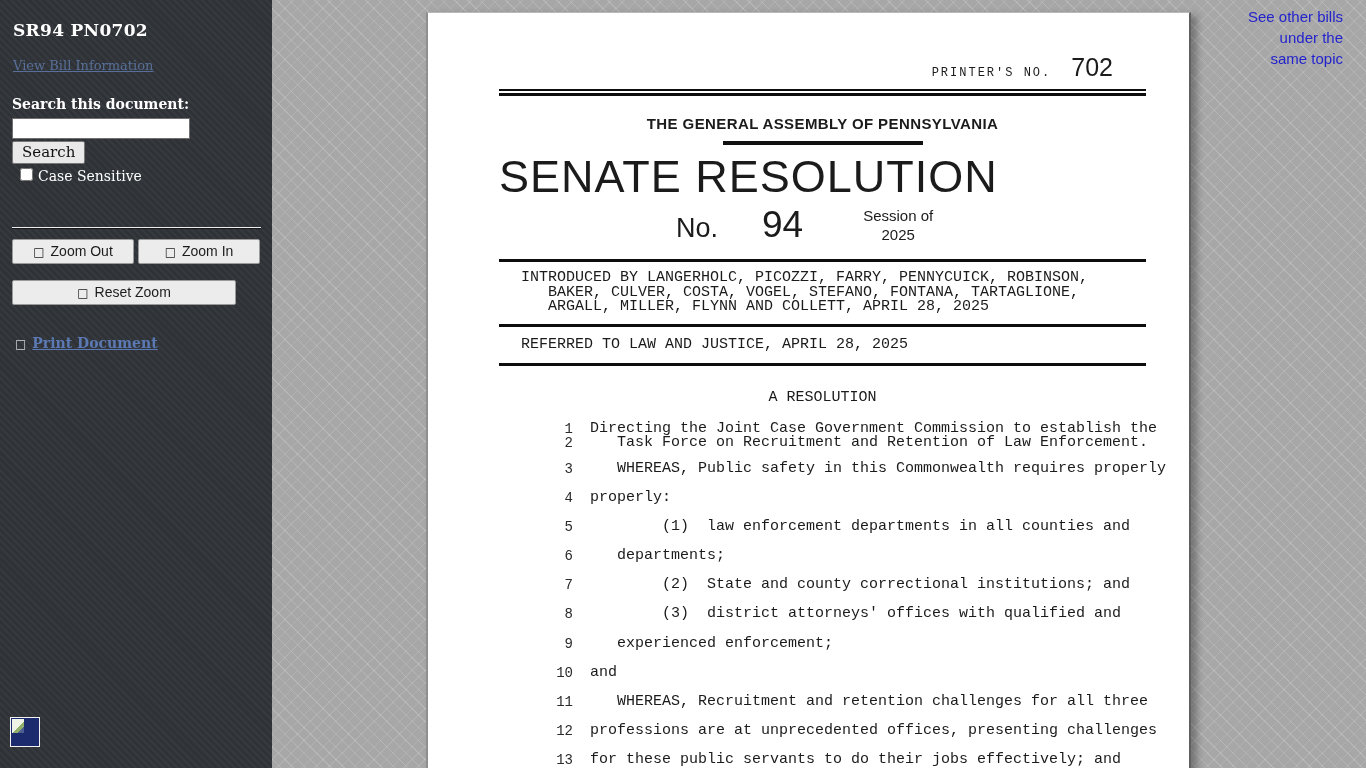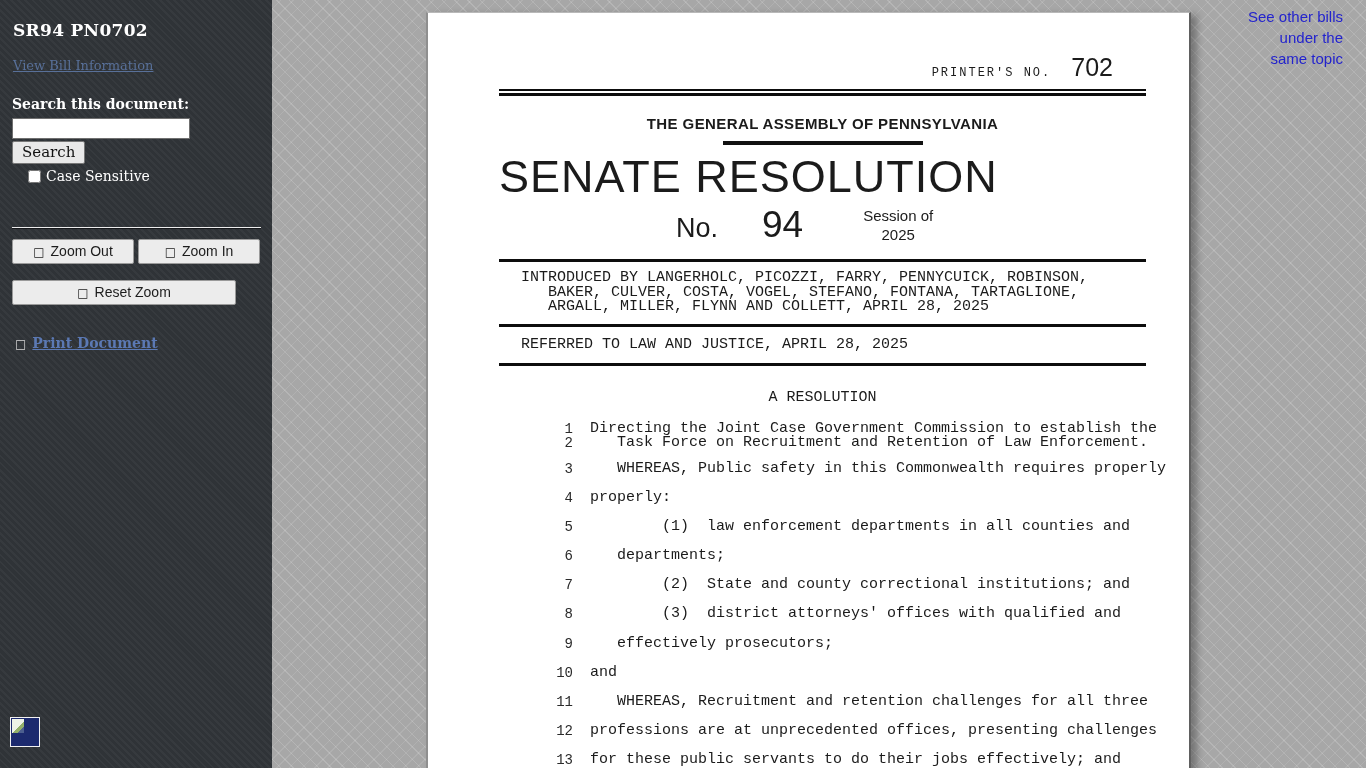--- a/index.html
+++ b/index.html
@@ -29,21 +29,21 @@
   .search-label { margin: 22px 0 6px 12px; font-weight: bold; font-size: 14px; }
   .search-input {
     display: block; margin-left: 12px; width: 178px; height: 21px;
     border: 1px solid #6f6f6f; background: #fff; font: 13px "Liberation Sans", sans-serif; padding: 0 3px;
   }
   .search-btn {
     display: block; margin: 2px 0 0 12px;
     font: 15px "DejaVu Serif", serif; color: #111;
     background: #e9e9e9; border: 1px solid #777; border-radius: 2px; padding: 1px 9px 2px; cursor: pointer;
   }
-  .case-row { display: flex; align-items: center; margin: 4px 0 0 28px; font-size: 14px; }
+  .case-row { display: flex; align-items: flex-start; margin: 4px 0 0 20px; font-size: 14px; }
   .case-row input { width: 13px; height: 13px; margin-right: 5px; }
   .sidebar-hr { border: 0; border-top: 1px solid #ededed; border-bottom: 1px solid #15171a; margin: 43px 11px 0 12px; }
   .zoom-row { display: flex; gap: 4px; margin: 10px 12px 0 12px; }
   .btn {
     font: 14px "Liberation Sans", sans-serif; color: #1c1c1c;
     background: #ececec; border: 1px solid #9a9a9a; border-radius: 2px;
     padding: 3px 0 4px; cursor: pointer; text-align: center;
   }
   .zoom-row .btn { flex: 1; }
   .reset-btn { display: block; width: 224px; margin: 16px 12px 0 12px; }
@@ -194,21 +194,21 @@
       <div class="doc-line">
         <span class="line-num">7</span>
         <span class="line-text">        (2)  State and county correctional institutions; and</span>
       </div>
       <div class="doc-line">
         <span class="line-num">8</span>
         <span class="line-text">        (3)  district attorneys' offices with qualified and</span>
       </div>
       <div class="doc-line">
         <span class="line-num">9</span>
-        <span class="line-text">   effectively prosecutors;</span>
+        <span class="line-text">   experienced enforcement;</span>
       </div>
       <div class="doc-line">
         <span class="line-num">10</span>
         <span class="line-text">and</span>
       </div>
       <div class="doc-line">
         <span class="line-num">11</span>
         <span class="line-text">   WHEREAS, Recruitment and retention challenges for all three</span>
       </div>
       <div class="doc-line">

